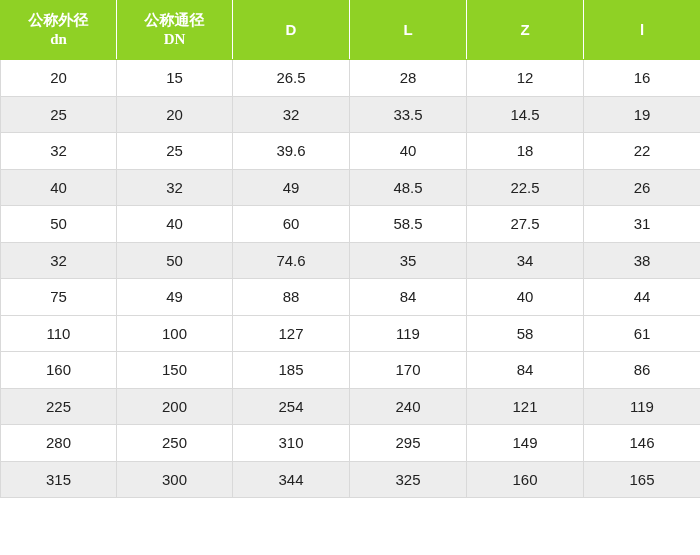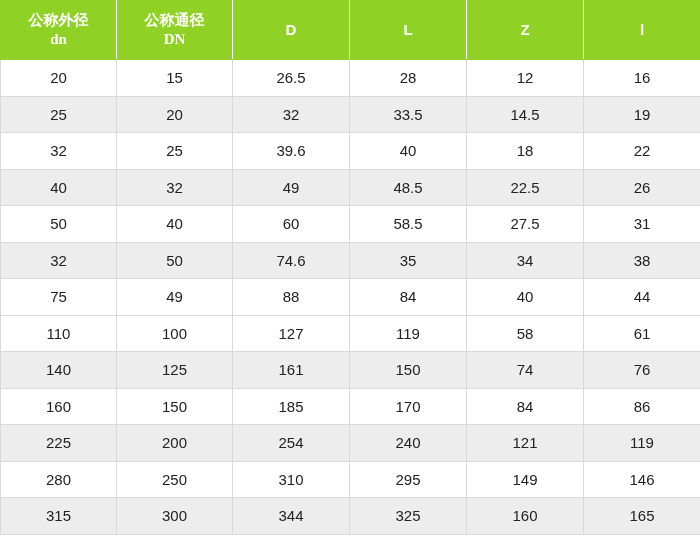--- a/index.html
+++ b/index.html
@@ -153,28 +153,20 @@
         <td>44</td>
       </tr>
       <tr>
         <td>110</td>
         <td>100</td>
         <td>127</td>
         <td>119</td>
         <td>58</td>
         <td>61</td>
       </tr>
-      <tr class="alt">
-        <td>140</td>
-        <td>125</td>
-        <td>161</td>
-        <td>150</td>
-        <td>74</td>
-        <td>76</td>
-      </tr>
       <tr>
         <td>160</td>
         <td>150</td>
         <td>185</td>
         <td>170</td>
         <td>84</td>
         <td>86</td>
       </tr>
       <tr class="alt">
         <td>225</td>

